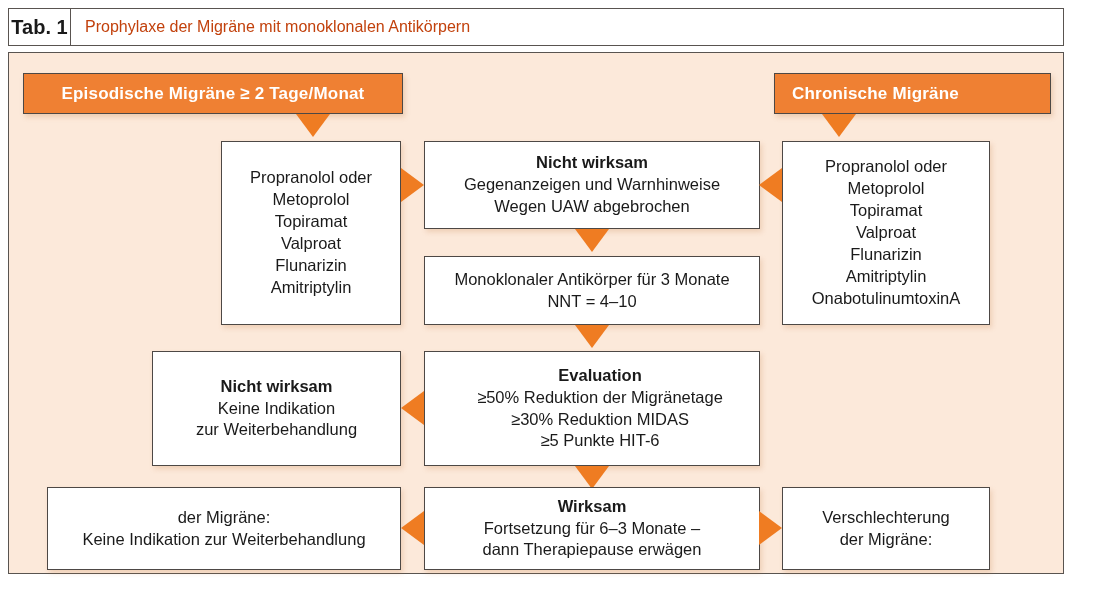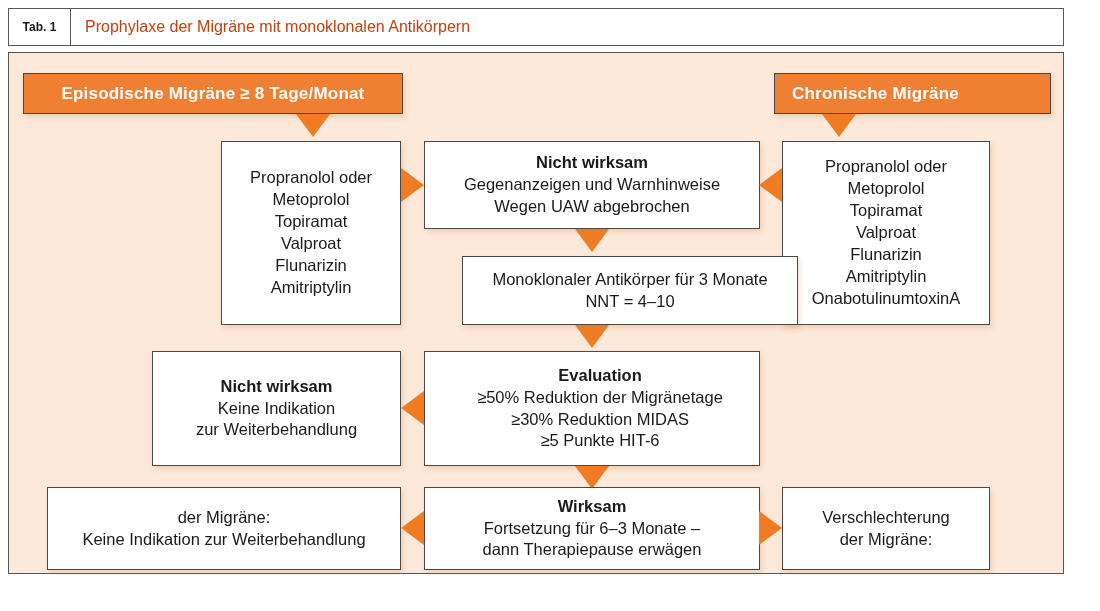--- a/index.html
+++ b/index.html
@@ -12,21 +12,21 @@
   .page{position:relative;width:1100px;height:611px;}
 
   
   .caption-bar{
     position:absolute;left:8px;top:8px;width:1056px;height:38px;
     border:1.5px solid #595450;background:#ffffff;
     display:flex;align-items:stretch;box-sizing:border-box;
   }
   .caption-num{
     width:62px;display:flex;align-items:center;justify-content:center;
-    font-weight:bold;font-size:12px;color:#1a1a1a;
+    font-weight:bold;font-size:20px;color:#1a1a1a;
     border-right:1.5px solid #595450;box-sizing:border-box;
   }
   .caption-text{
     flex:1;display:flex;align-items:center;padding-left:14px;
     font-size:16px;color:#c2410c;
   }
 
   
   .frame{
     position:absolute;left:8px;top:52px;width:1056px;height:522px;
@@ -82,21 +82,21 @@
 <div class="page">
 
   <div class="caption-bar">
     <div class="caption-num">Tab. 1</div>
     <div class="caption-text">Prophylaxe der Migräne mit monoklonalen Antikörpern</div>
   </div>
 
   <div class="frame">
 
     <div class="hdr center" style="left:14px;top:20px;width:380px;height:41px;">
-      <span>Episodische Migräne ≥ 8 Tage/Monat</span>
+      <span>Episodische Migräne ≥ 2 Tage/Monat</span>
     </div>
 
     <div class="hdr left" style="left:765px;top:20px;width:277px;height:41px;">
       <span>Chronische Migräne</span>
     </div>
 
     <div class="arrow down" style="left:287px;top:61px;"></div>
     <div class="arrow down" style="left:813px;top:61px;"></div>
 
     <div class="box" style="left:212px;top:88px;width:180px;height:184px;">
@@ -122,21 +122,21 @@
       <span class="ln">Flunarizin</span>
       <span class="ln">Amitriptylin</span>
       <span class="ln">OnabotulinumtoxinA</span>
     </div>
 
     <div class="arrow right" style="left:392px;top:115px;"></div>
     <div class="arrow left" style="left:750px;top:115px;"></div>
 
     <div class="arrow down" style="left:566px;top:176px;"></div>
 
-    <div class="box" style="left:415px;top:203px;width:336px;height:69px;margin-left:38px;">
+    <div class="box" style="left:415px;top:203px;width:336px;height:69px;">
       <span class="ln">Monoklonaler Antikörper für 3 Monate</span>
       <span class="ln">NNT = 4–10</span>
     </div>
 
     <div class="arrow down" style="left:566px;top:272px;"></div>
 
     <div class="box" style="left:143px;top:298px;width:249px;height:115px;">
       <span class="ln ttl">Nicht wirksam</span>
       <span class="ln">Keine Indikation</span>
       <span class="ln">zur Weiterbehandlung</span>

